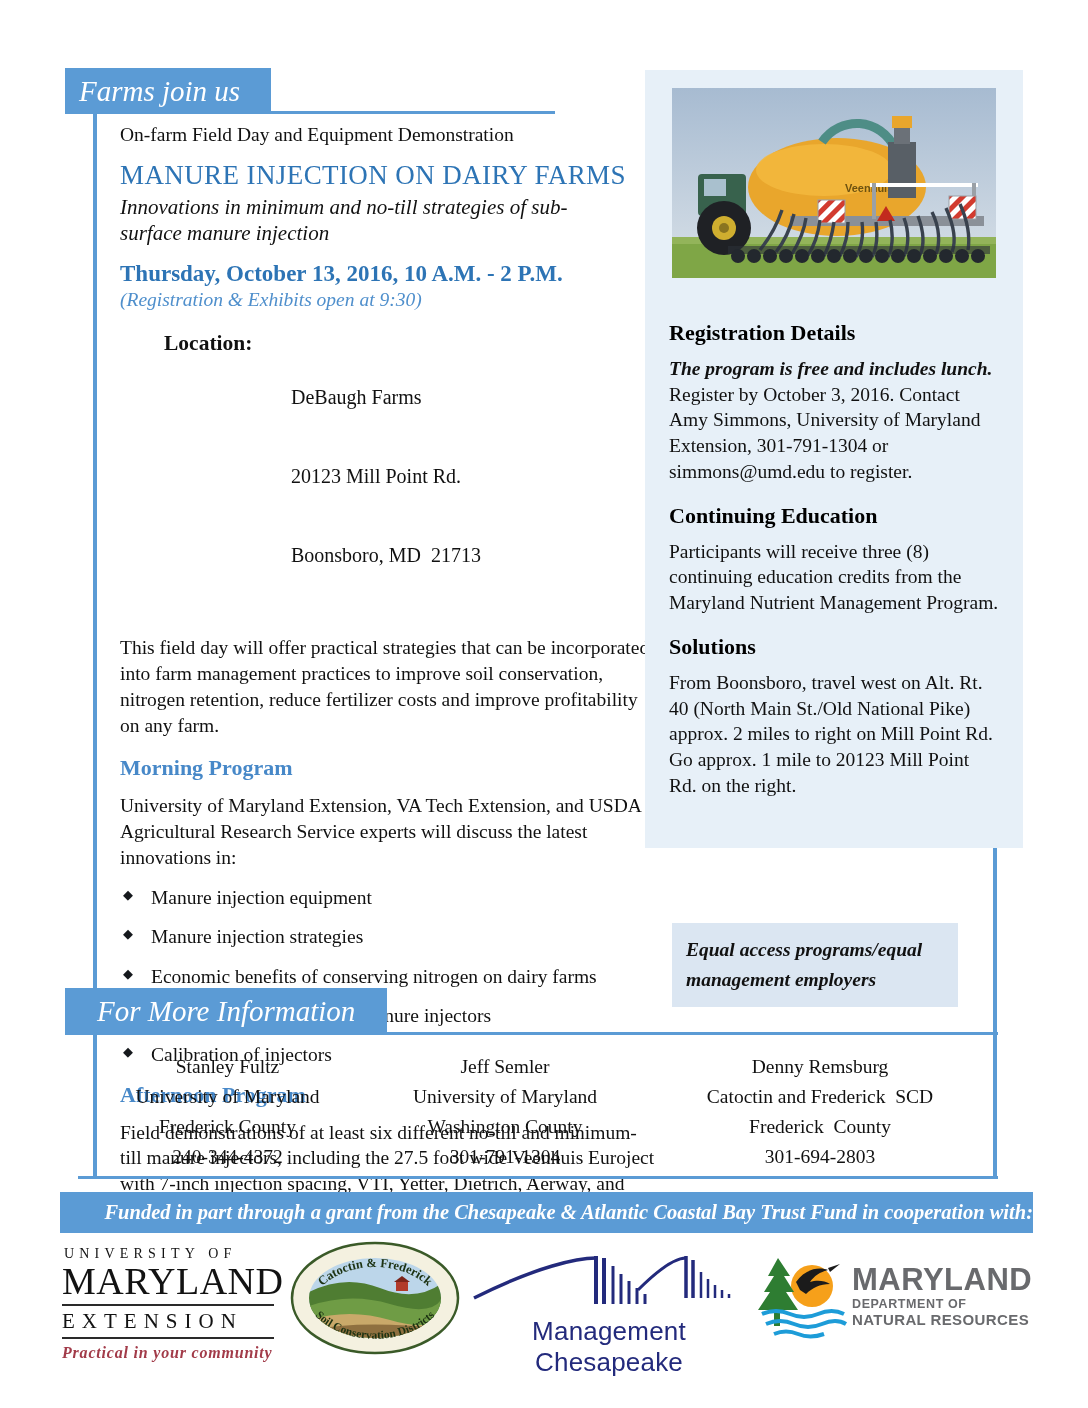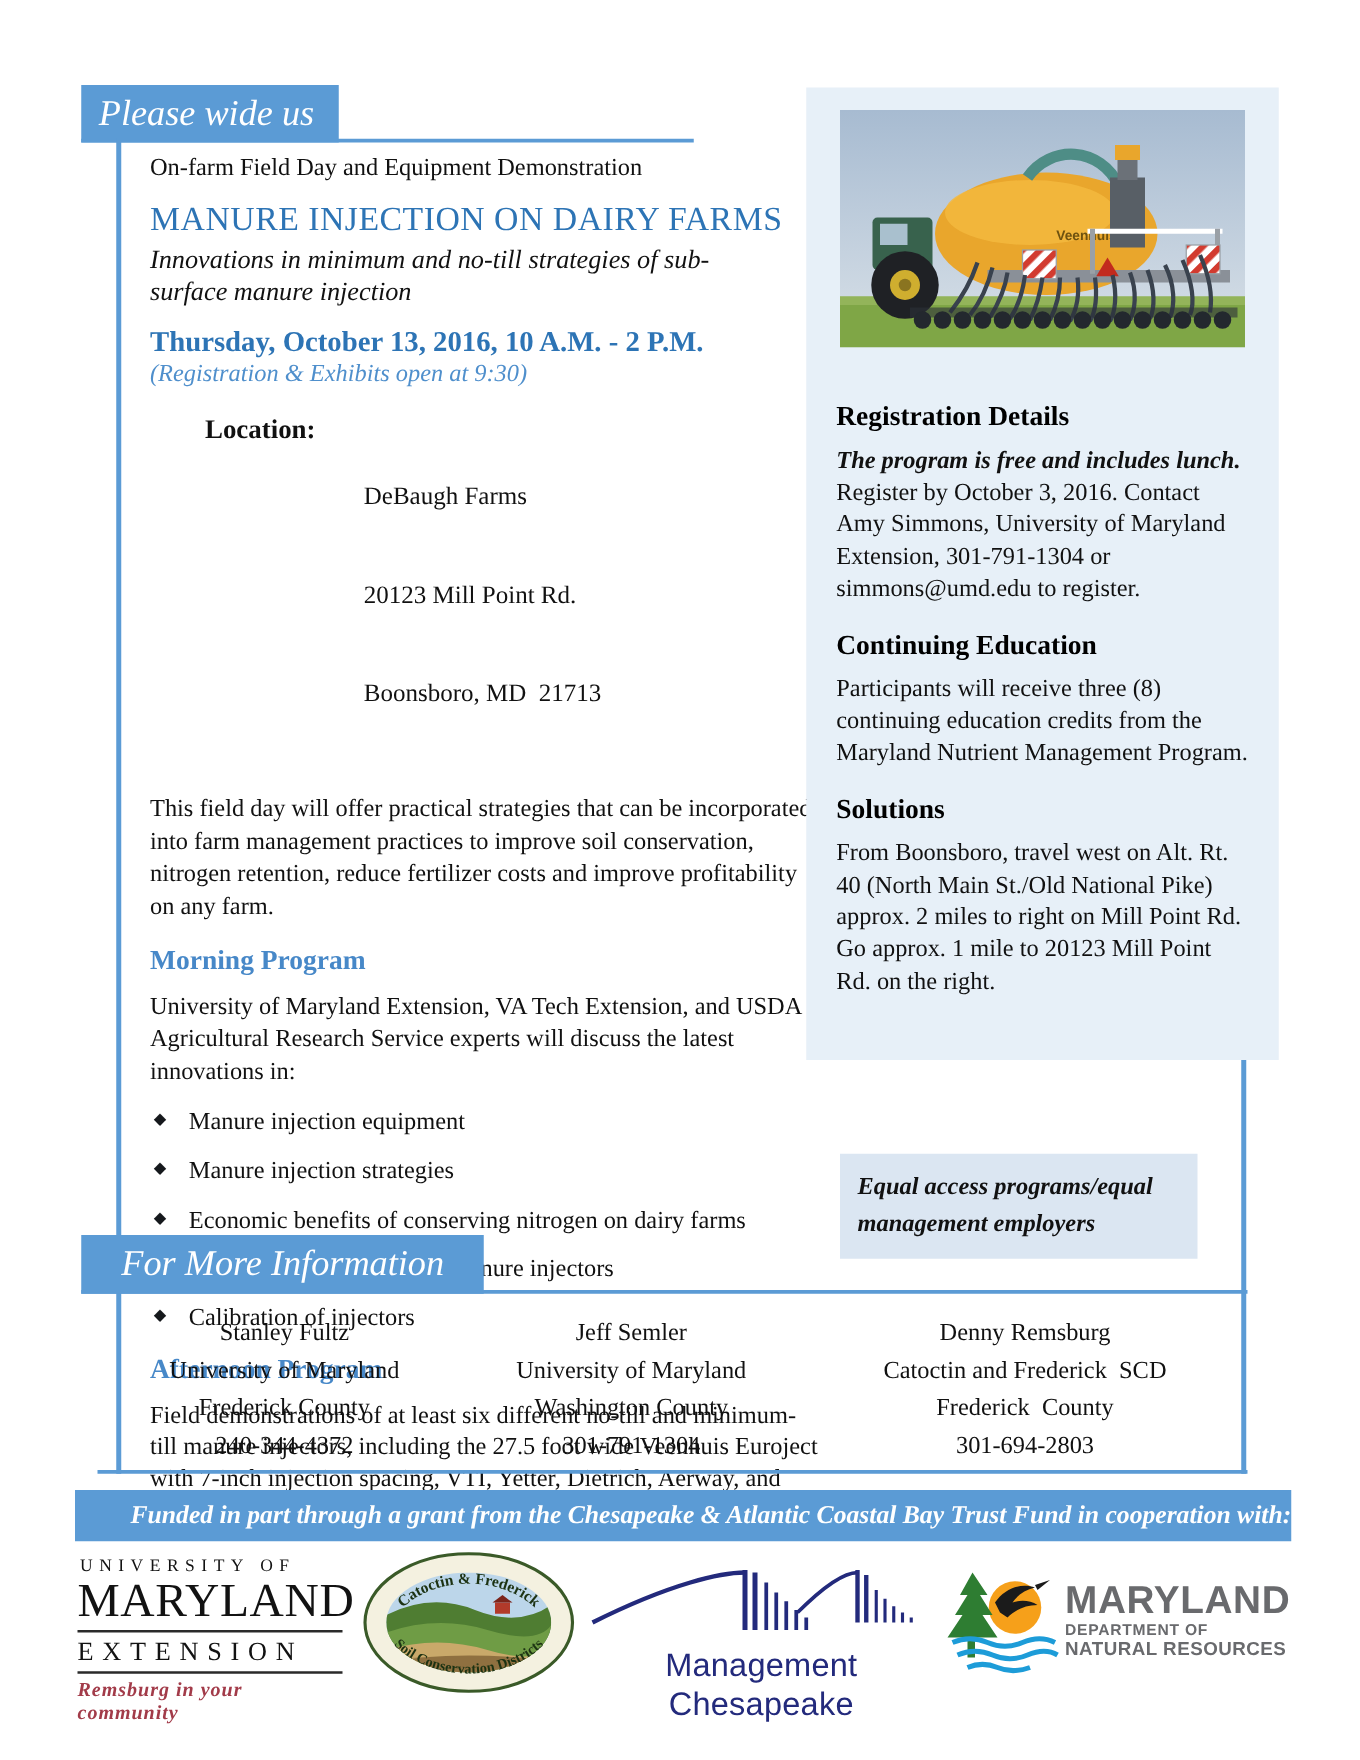--- a/index.html
+++ b/index.html
@@ -76,21 +76,21 @@
   .dnr-text{margin-left:4px;}
   .dnr-l1{font-size:31px;font-weight:bold;letter-spacing:.5px;line-height:1;}
   .dnr-l2{font-size:12.5px;font-weight:bold;letter-spacing:.6px;margin-top:2px;}
   .dnr-l3{font-size:15px;font-weight:bold;letter-spacing:.4px;}
 </style>
 </head>
 <body>
 
 <div class="page">
 
-  <div class="banner banner-top">Please wide us</div>
+  <div class="banner banner-top">Farms join us</div>
   <div class="hline hline-top"></div>
   <div class="vline vline-left"></div>
 
   <div class="leftcol">
     <div class="intro-line">On-farm Field Day and Equipment Demonstration</div>
     <div class="main-title">MANURE INJECTION ON DAIRY FARMS</div>
     <div class="subtitle">Innovations in minimum and no-till strategies of sub-surface manure injection</div>
     <div class="date-line">Thursday, October 13, 2016, 10 A.M. - 2 P.M.</div>
     <div class="reg-note">(Registration &amp; Exhibits open at 9:30)</div>
 
@@ -237,21 +237,21 @@
   <div class="hline hline-contacts-bottom"></div>
 
   <div class="funded-bar">Funded in part through a grant from the Chesapeake &amp; Atlantic Coastal Bay Trust Fund in cooperation with:</div>
 
   <div class="logo-umd">
     <div class="umd-l1">UNIVERSITY OF</div>
     <div class="umd-l2">MARYLAND</div>
     <hr class="umd-rule">
     <div class="umd-l3">EXTENSION</div>
     <hr class="umd-rule">
-    <div class="umd-tag">Remsburg in your community</div>
+    <div class="umd-tag">Practical in your community</div>
   </div>
 
   <svg class="logo-catoctin" width="170" height="116" viewBox="0 0 170 116">
     <defs>
       <path id="catTop" d="M 18 70 A 68 52 0 0 1 152 70" fill="none"></path>
       <path id="catBottom" d="M 12 52 A 74 56 0 0 0 158 52" fill="none"></path>
       <clipPath id="catClip">
           <ellipse cx="85" cy="58" rx="66" ry="40"></ellipse>
         </clipPath>
     </defs>

